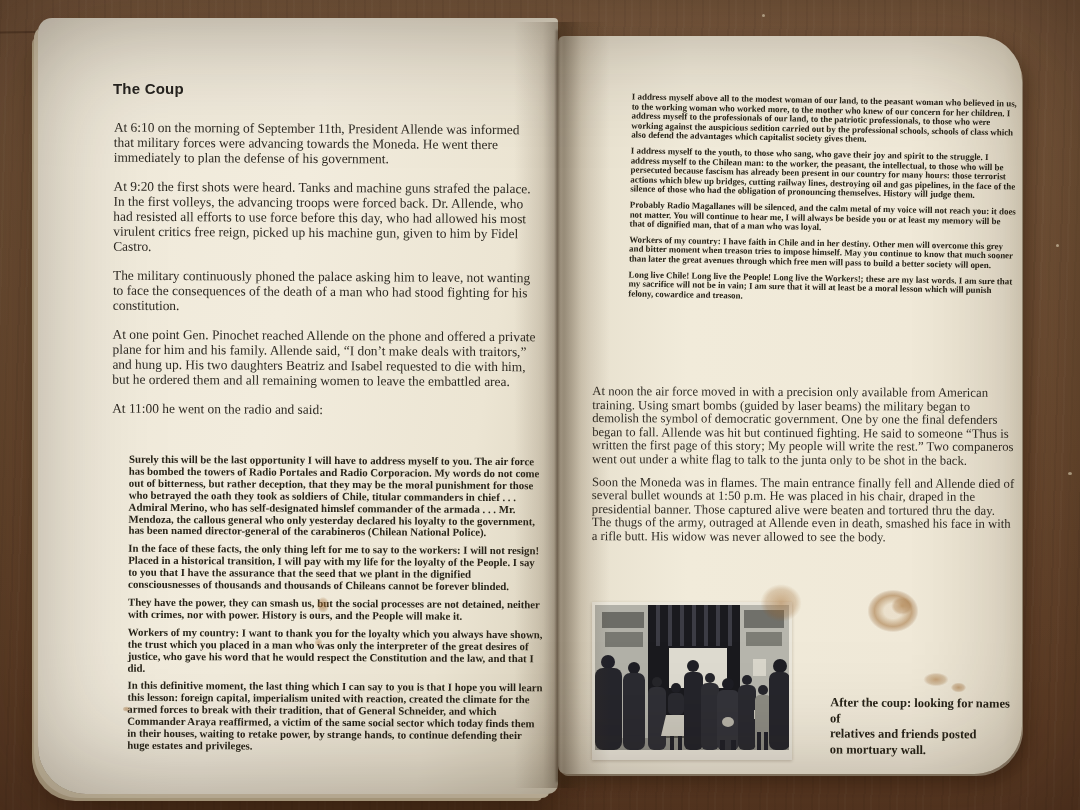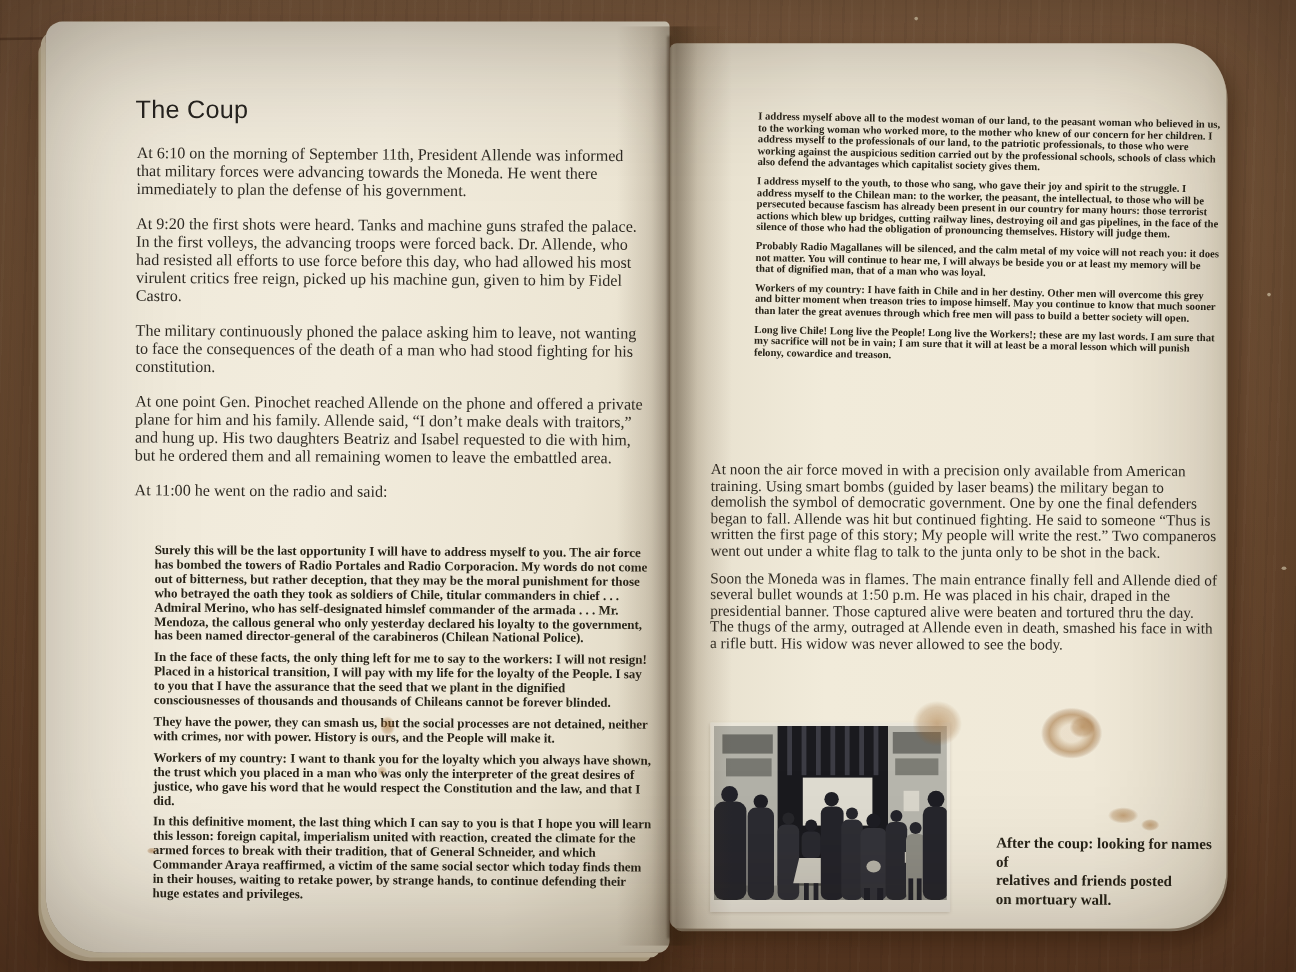--- a/index.html
+++ b/index.html
@@ -31,21 +31,21 @@
     background:linear-gradient(to right,#d6cdb8 0%,#e8e1cf 7%,#f1ebda 28%,#f0e9d8 76%,#e6decb 96%,#ded5c0 100%);
     box-shadow:5px 9px 20px rgba(35,17,4,0.5), 2px 3px 0 -1px #ddd0b6;}
   .spine{position:absolute;left:514px;top:22px;width:96px;height:766px;pointer-events:none;
     background:linear-gradient(to right,rgba(60,40,20,0) 0%,rgba(72,52,30,0.16) 30%,
       rgba(52,36,18,0.40) 52%,rgba(84,62,36,0.18) 70%,rgba(60,40,20,0) 100%);}
   .crease{position:absolute;left:556px;top:30px;width:3px;height:752px;
     background:rgba(48,32,16,0.42);filter:blur(1px);pointer-events:none;}
 
   .ink{color:#2e2a23;}
   .lp-title{position:absolute;left:75px;top:62px;margin:0;
-    font-family:"Liberation Sans",sans-serif;font-weight:400;font-size:21px;
+    font-family:"Liberation Sans",sans-serif;font-weight:700;font-size:15px;
     letter-spacing:.2px;color:#262420;}
   .lp-body{position:absolute;left:75px;top:103px;width:428px;
     font-size:13.4px;line-height:15px;transform:rotate(0.35deg);}
   .lp-body p{margin:0 0 14px 0;}
   .lp-quote{position:absolute;left:90px;top:437px;width:416px;
     font-size:10.8px;line-height:11.9px;font-weight:700;color:#282419;
     transform:rotate(0.35deg);}
   .lp-quote p{margin:0 0 6px 0;}
 
   .rp-quote{position:absolute;left:72px;top:60px;width:386px;

